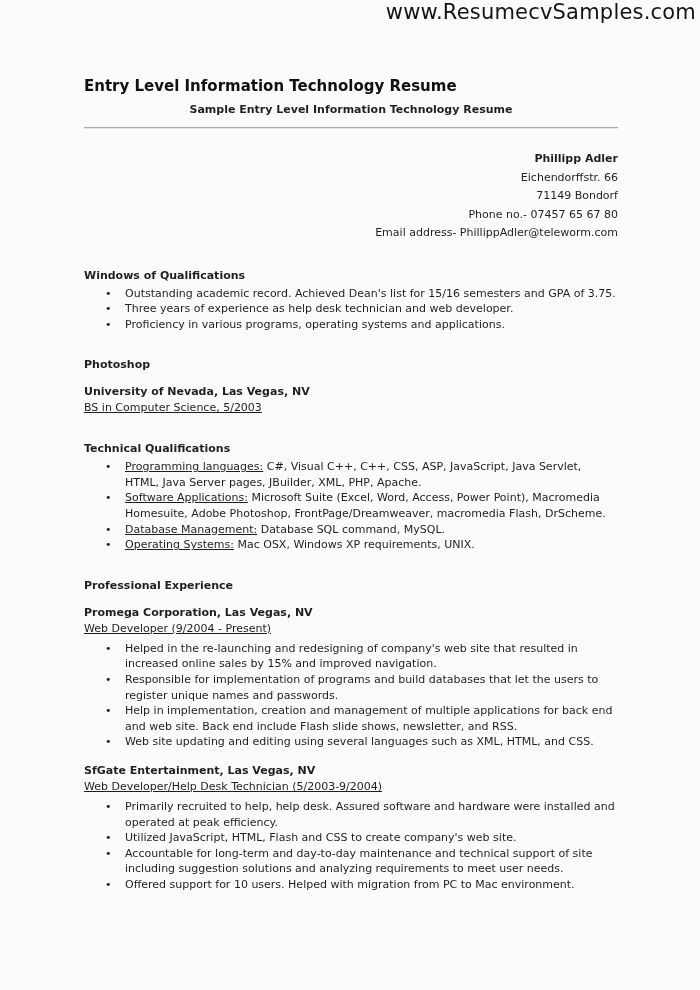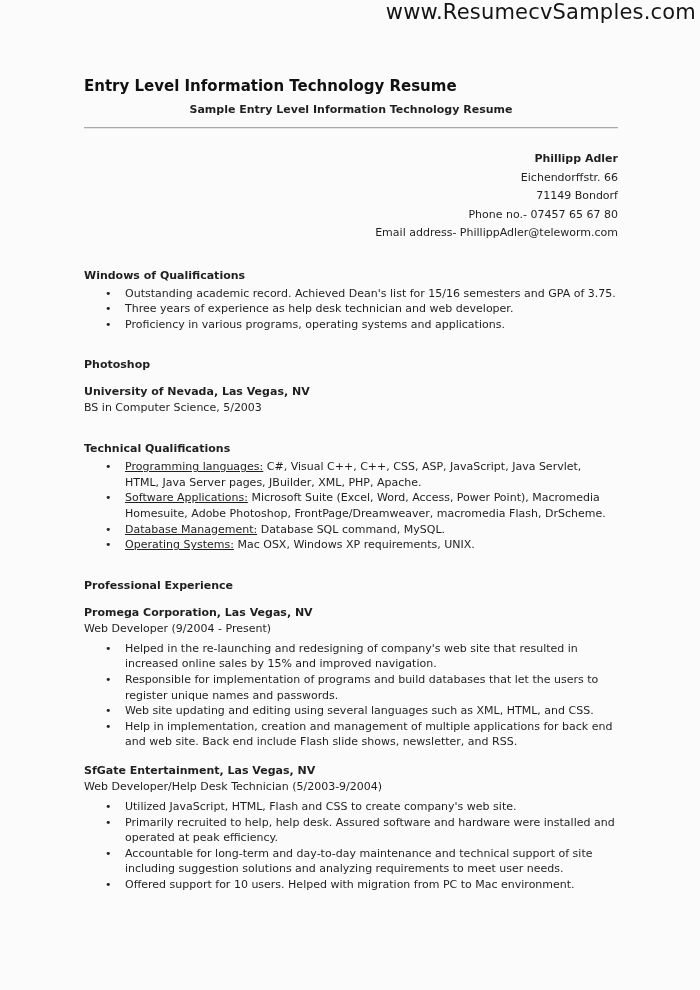--- a/index.html
+++ b/index.html
@@ -69,21 +69,21 @@
   }
   ul.bullets li::before {
     content: "\2022";
     position: absolute;
     left: 21px;
     top: 0;
   }
   .u { text-decoration: underline; }
   .muted-link { color: #9a9a9a; }
   .edu-school, .job-company { font-weight: bold; margin-top: 14px; }
-  .edu-degree, .job-role { margin-top: 2px; line-height: 16px; }
+  .edu-degree, .job-role { margin-top: 2px; line-height: 16px; text-decoration: underline; }
   .job { margin-top: 4px; }
   .job + .job { margin-top: 12px; }
 </style>
 </head>
 <body>
 
 <div class="watermark">www.ResumecvSamples.com</div>
 
 <div class="doc">
 
@@ -131,29 +131,29 @@
   </ul>
 
   <div class="section-heading">Professional Experience</div>
 
   <div class="job">
     <div class="job-company">Promega Corporation, Las Vegas, NV</div>
     <div class="job-role">Web Developer (9/2004 - Present)</div>
     <ul class="bullets">
       <li>Helped in the re-launching and redesigning of company's web site that resulted in increased online sales by 15% and improved navigation.</li>
       <li>Responsible for implementation of programs and build databases that let the users to register unique names and passwords.</li>
+      <li>Help in implementation, creation and management of multiple applications for back end and web site. Back end include Flash slide shows, newsletter, and RSS.</li>
       <li>Web site updating and editing using several languages such as XML, HTML, and CSS.</li>
-      <li>Help in implementation, creation and management of multiple applications for back end and web site. Back end include Flash slide shows, newsletter, and RSS.</li>
     </ul>
   </div>
 
   <div class="job">
     <div class="job-company">SfGate Entertainment, Las Vegas, NV</div>
     <div class="job-role">Web Developer/Help Desk Technician (5/2003-9/2004)</div>
     <ul class="bullets">
+      <li>Primarily recruited to help, help desk. Assured software and hardware were installed and operated at peak efficiency.</li>
       <li>Utilized JavaScript, HTML, Flash and CSS to create company's web site.</li>
-      <li>Primarily recruited to help, help desk. Assured software and hardware were installed and operated at peak efficiency.</li>
       <li>Accountable for long-term and day-to-day maintenance and technical support of site including suggestion solutions and analyzing requirements to meet user needs.</li>
       <li>Offered support for 10 users. Helped with migration from PC to Mac environment.</li>
     </ul>
   </div>
 
 </div>
 
 </body></html>

